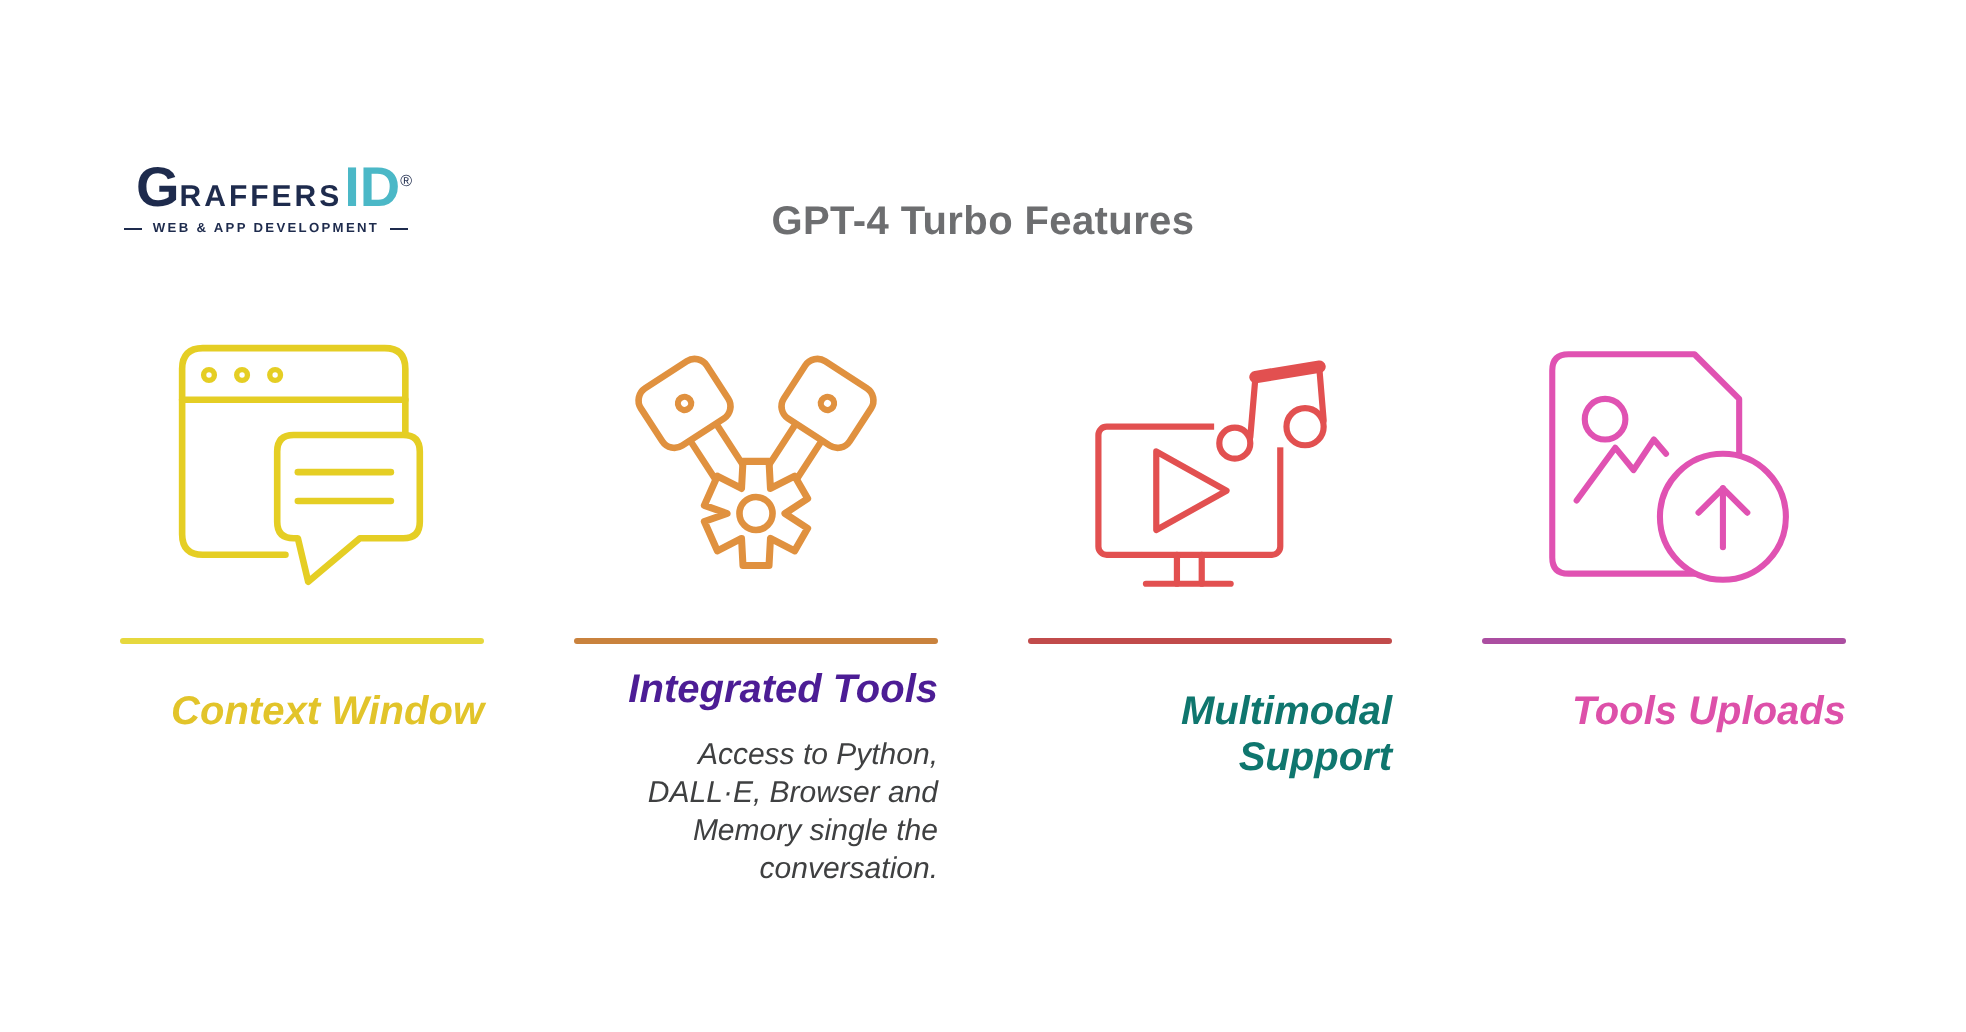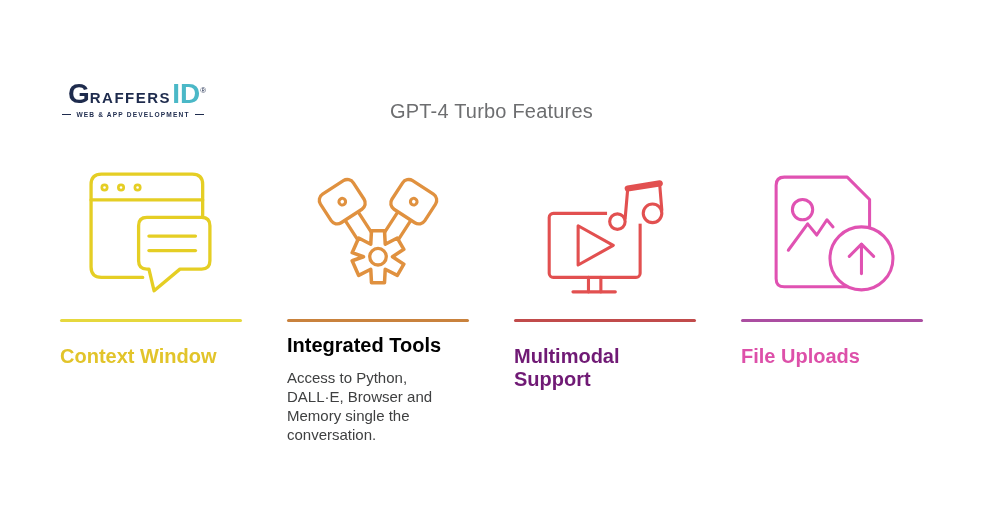--- a/index.html
+++ b/index.html
@@ -22,30 +22,30 @@
     margin-top:3px; display:flex; align-items:center; justify-content:center; gap:5px;
     font-size:6.6px; font-weight:bold; letter-spacing:1.15px; color:#1e2b4d; white-space:nowrap;
   }
   .logo-tagline::before, .logo-tagline::after {
     content:""; width:9px; height:1px; background:#1e2b4d; flex:none;
   }
 
   
   .page-title {
     position:absolute; top:100px; left:0; right:0;
-    text-align:center; font-size:20px; font-weight:normal; color:#6d6e70;
+    text-align:center; font-size:20px; font-weight:bold; color:#6d6e70;
     letter-spacing:0.2px;
   }
 
   
   .features {
     position:absolute; top:152px; left:60px; width:863px;
     display:flex; justify-content:space-between;
   }
-  .feature { width:182px; text-align:left; }
+  .feature { width:182px; text-align:right;font-style:italic; }
   .icon-wrap { height:164px; display:flex; align-items:center; justify-content:center; }
   .divider { height:3px; border-radius:2px; margin-top:3px; }
   .feature-title {
     margin-top:23px; font-size:20px; font-weight:bold;
     line-height:1.15; white-space:pre-line;
   }
   .feature-desc {
     margin-top:12px; font-size:15px; color:#3f4041;
     line-height:1.26; white-space:pre-line;
   }
@@ -96,21 +96,21 @@
         <g transform="rotate(33 60 82)">
           <rect x="52.5" y="32" width="15" height="38" rx="2" fill="#ffffff"></rect>
           <rect x="41" y="2" width="38" height="33" rx="7" fill="#ffffff"></rect>
           <circle cx="60" cy="18.5" r="3.2" fill="#ffffff" stroke-width="3"></circle>
         </g>
         <path fill="#ffffff" stroke-width="3.4" d="M 53 69.9 L 53.7 56.8 L 66.3 56.8 L 67 69.9 L 78.7 63.9 L 85 74.8 L 74 82 L 85 89.2 L 78.7 100.1 L 67 94.1 L 66.3 107.2 L 53.7 107.2 L 53 94.1 L 41.3 100.1 L 35 85.9 L 46 82 L 35 78.1 L 41.3 63.9 Z"></path>
         <circle cx="60" cy="82" r="8" fill="#ffffff"></circle>
       </svg>
     </div>
     <div class="divider" style="background: rgb(201, 130, 61);"></div>
-    <div class="feature-title" style="color: #000000; margin-top: 12px;">Integrated Tools</div>
+    <div class="feature-title" style="color: #4c1d95; margin-top: 12px;">Integrated Tools</div>
     <div class="feature-desc">Access to Python,
 DALL·E, Browser and
 Memory single the
 conversation.</div>
   </div>
 
   <div class="feature">
     <div class="icon-wrap">
       <svg width="124" height="124" viewBox="0 0 120 120" fill="none" stroke="#e25050" stroke-width="3" stroke-linecap="round" stroke-linejoin="round">
         <rect x="6" y="40" width="88" height="62" rx="4"></rect>
@@ -120,32 +120,32 @@
         <line x1="29" y1="116" x2="70" y2="116"></line>
         <rect x="62" y="6" width="58" height="44" fill="#ffffff" stroke="none"></rect>
         <line x1="79.5" y1="45" x2="82" y2="16"></line>
         <path d="M 82 16 L 113 11" stroke-width="6"></path>
         <line x1="113" y1="13" x2="115" y2="37"></line>
         <circle cx="72" cy="48" r="7.5" fill="#ffffff"></circle>
         <circle cx="106" cy="40" r="9" fill="#ffffff"></circle>
       </svg>
     </div>
     <div class="divider" style="background: rgb(193, 75, 75);"></div>
-    <div class="feature-title" style="color: #701a75;">Multimodal
+    <div class="feature-title" style="color: #0f766e;">Multimodal
 Support</div>
   </div>
 
   <div class="feature">
     <div class="icon-wrap">
       <svg width="128" height="122" viewBox="0 0 126 120" fill="none" stroke="#e052b2" stroke-width="3" stroke-linecap="round" stroke-linejoin="round">
         <path d="M 78 4 L 100 26 V 104 Q 100 112 92 112 H 16 Q 8 112 8 104 V 12 Q 8 4 16 4 Z"></path>
         <circle cx="34" cy="36" r="10"></circle>
         <path d="M 20 76 L 39 50 L 48 61 L 58 46 L 64 53"></path>
         <circle cx="92" cy="84" r="31" fill="#ffffff"></circle>
         <line x1="92" y1="70" x2="92" y2="99"></line>
         <path d="M 80 82 L 92 70 L 104 82"></path>
       </svg>
     </div>
     <div class="divider" style="background: rgb(171, 78, 161);"></div>
-    <div class="feature-title" style="color: rgb(221, 80, 169);">File Uploads</div>
+    <div class="feature-title" style="color: rgb(221, 80, 169);">Tools Uploads</div>
   </div>
 
 </div>
 
 </body></html>

